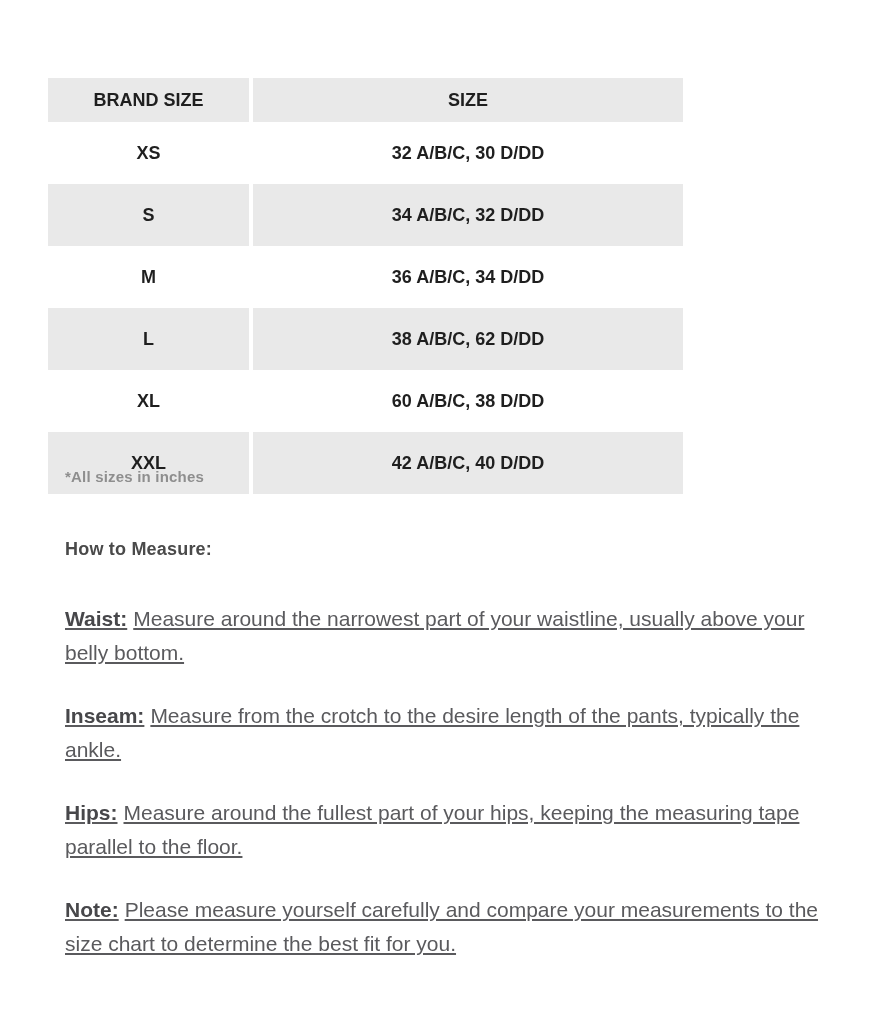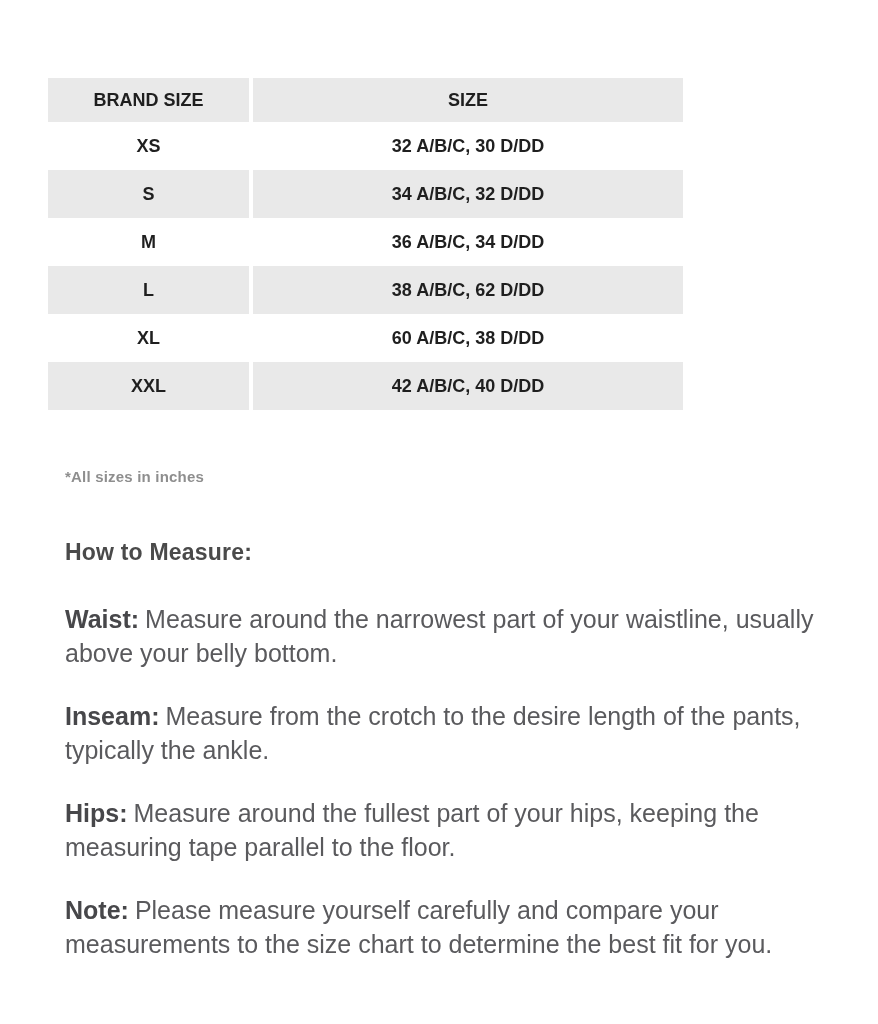--- a/index.html
+++ b/index.html
@@ -37,21 +37,21 @@
   .size-table {
     position: absolute;
     top: 78px;
     left: 48px;
     width: 635px;
     font-weight: bold;
   }
   .t-row {
     display: flex;
     gap: 4px;
-    height: 48px;
+    height: 62px;
   }
   .t-row.header { height: 44px; }
   .t-row.shaded .cell { background: var(--row_shade); }
   .cell {
     display: flex;
     align-items: center;
     justify-content: center;
     font-size: 18px;
     color: var(--table_text);
     background: #ffffff;
@@ -64,36 +64,37 @@
     left: 65px;
     font-size: 15px;
     font-weight: bold;
     color: var(--muted_text);
     letter-spacing: 0.2px;
   }
   .measure-heading {
     position: absolute;
     top: 539px;
     left: 65px;
-    font-size: 23px;
+    font-size: 18px;
     font-weight: bold;
     color: var(--heading_text);
     letter-spacing: 0.2px;
   }
   .instructions {
     position: absolute;
     top: 602px;
     left: 65px;
     width: 775px;
   }
   .instruction {
-    font-size: 25px;
+    font-size: 21px;
     line-height: 34px;
     color: var(--body_text);
     margin-bottom: 29px;
+    text-decoration: underline;
   }
   .instruction .lead {
     font-weight: bold;
     color: var(--label_text);
     margin-right: 6px;
   }
 </style>
 </head>
 <body>
 

